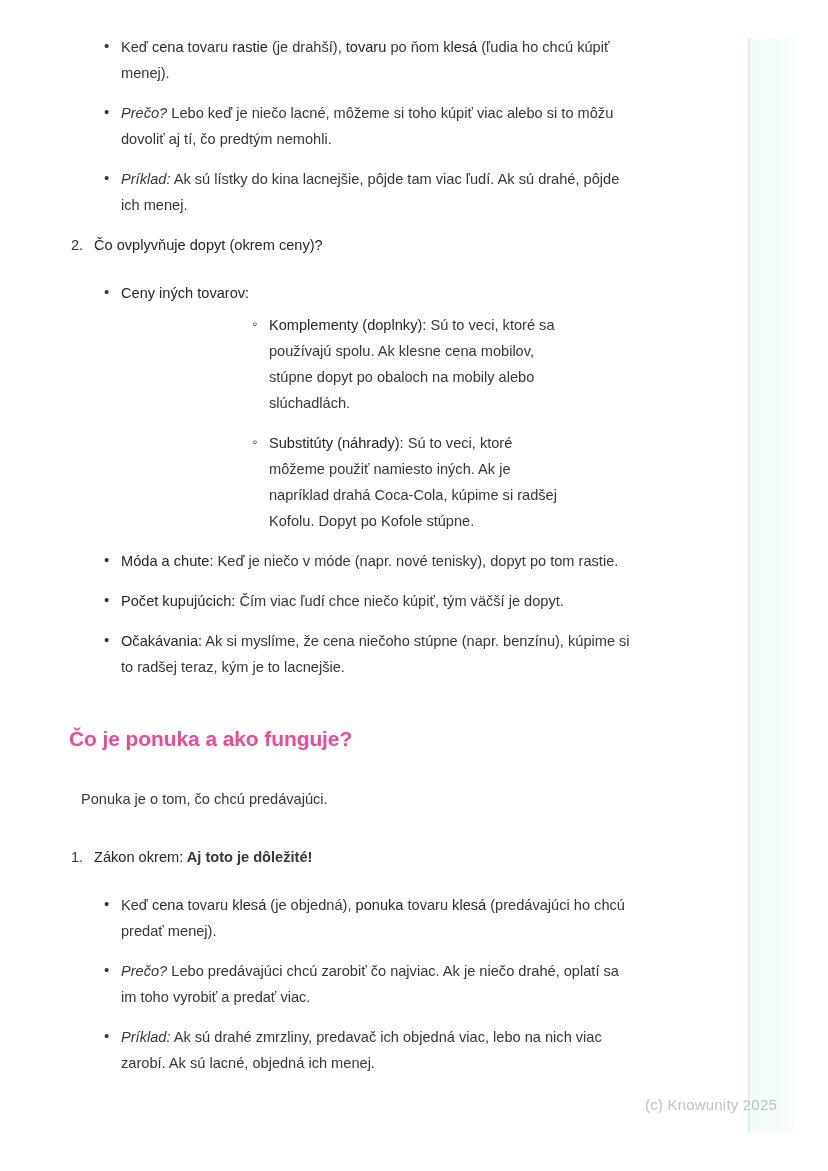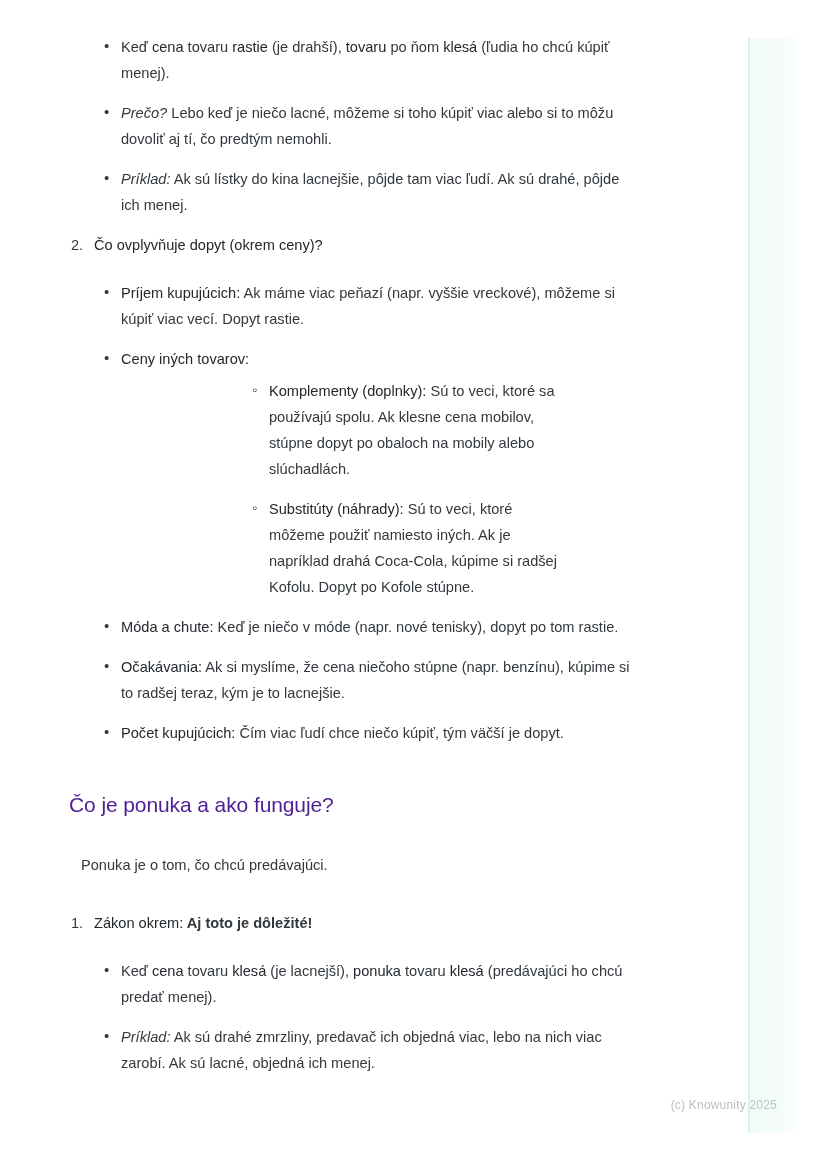--- a/index.html
+++ b/index.html
@@ -107,39 +107,39 @@
   i, em { font-style: italic; }
   .gap-sm { height: 12px; }
   .gap-md { height: 20px; }
   .gap-lg { height: 30px; }
 
   h2.section-heading {
     margin: 0;
     padding: 0 0 0 69px;
     font-size: 21px;
     line-height: 30px;
-    font-weight: 400;
-    color: #4c1d95;
+    font-weight: 700;
+    color: #ec4899;
     letter-spacing: -0.1px;
   }
 
   p.lead {
     margin: 12px;
     padding: 0 70px 0 69px;
     font-size: 14.6px;
     line-height: 26px;
     color: #32383d;
   }
 
   
   #footer {
     position: absolute;
     right: 51px;
     top: 1098px;
-    font-size: 12px;
+    font-size: 15px;
     line-height: 14px;
     color: #b9c3c0;
     letter-spacing: 0.2px;
     white-space: nowrap;
   }
 </style>
 </head>
 <body>
 
 <div id="right-strip"></div>
@@ -149,38 +149,38 @@
       <ul class="lvl1">
         <li class="bullet1"><span>Keď </span><b>cena</b><span> tovaru </span><b>rastie</b><span> (je drahší), </span><b>tovaru</b><span> po ňom </span><b>klesá</b><span> (ľudia ho chcú kúpiť menej).</span></li>
         <li class="bullet1"><i>Prečo?</i><span> Lebo keď je niečo lacné, môžeme si toho kúpiť viac alebo si to môžu dovoliť aj tí, čo predtým nemohli.</span></li>
         <li class="bullet1"><i>Príklad:</i><span> Ak sú lístky do kina lacnejšie, pôjde tam viac ľudí. Ak sú drahé, pôjde ich menej.</span></li>
       </ul>
       <ul class="lvl1">
         <li class="num1"><span class="numlabel">2.</span><b>Čo ovplyvňuje dopyt (okrem ceny)?</b></li>
       </ul>
       <div class="gap-sm"></div>
       <ul class="lvl1">
-        <li class="bullet1"><b>Príjem kupujúcich:</b><span> Ak máme viac peňazí (napr. vyššie vreckové), môžeme si kúpiť viac vecí. Dopyt rastie.</span></li>
         <li class="bullet1"><b>Ceny iných tovarov:</b><ul class="sublist">
             <li class="bullet2"><b>Komplementy (doplnky):</b><span> Sú to veci, ktoré sa používajú spolu. Ak klesne cena mobilov, stúpne dopyt po obaloch na mobily alebo slúchadlách.</span></li>
             <li class="bullet2"><b>Substitúty (náhrady):</b><span> Sú to veci, ktoré môžeme použiť namiesto iných. Ak je napríklad drahá Coca-Cola, kúpime si radšej Kofolu. Dopyt po Kofole stúpne.</span></li>
           </ul></li>
         <li class="bullet1"><b>Móda a chute:</b><span> Keď je niečo v móde (napr. nové tenisky), dopyt po tom rastie.</span></li>
+        <li class="bullet1"><b>Počet kupujúcich:</b><span> Čím viac ľudí chce niečo kúpiť, tým väčší je dopyt.</span></li>
         <li class="bullet1"><b>Očakávania:</b><span> Ak si myslíme, že cena niečoho stúpne (napr. benzínu), kúpime si to radšej teraz, kým je to lacnejšie.</span></li>
-        <li class="bullet1"><b>Počet kupujúcich:</b><span> Čím viac ľudí chce niečo kúpiť, tým väčší je dopyt.</span></li>
       </ul>
       <div class="gap-lg"></div>
       <h2 class="section-heading">Čo je ponuka a ako funguje?</h2>
       <div class="gap-md"></div>
       <p class="lead">Ponuka je o tom, čo chcú predávajúci.</p>
       <div class="gap-md"></div>
       <ul class="lvl1">
         <li class="num1"><span class="numlabel">1.</span><b>Zákon okrem:</b><span> Aj toto je dôležité!</span></li>
       </ul>
       <div class="gap-sm"></div>
       <ul class="lvl1">
-        <li class="bullet1"><span>Keď </span><b>cena</b><span> tovaru </span><b>klesá</b><span> (je lacnejší), </span><b>ponuka</b><span> tovaru </span><b>klesá</b><span> (predávajúci ho chcú predať menej).</span></li>
+        <li class="bullet1"><span>Keď </span><b>cena</b><span> tovaru </span><b>klesá</b><span> (je objedná), </span><b>ponuka</b><span> tovaru </span><b>klesá</b><span> (predávajúci ho chcú predať menej).</span></li>
+        <li class="bullet1"><i>Prečo?</i><span> Lebo predávajúci chcú zarobiť čo najviac. Ak je niečo drahé, oplatí sa im toho vyrobiť a predať viac.</span></li>
         <li class="bullet1"><i>Príklad:</i><span> Ak sú drahé zmrzliny, predavač ich objedná viac, lebo na nich viac zarobí. Ak sú lacné, objedná ich menej.</span></li>
       </ul>
     </div>
 </div>
 
 <div id="footer">(c) Knowunity 2025</div>
 
 </body></html>

